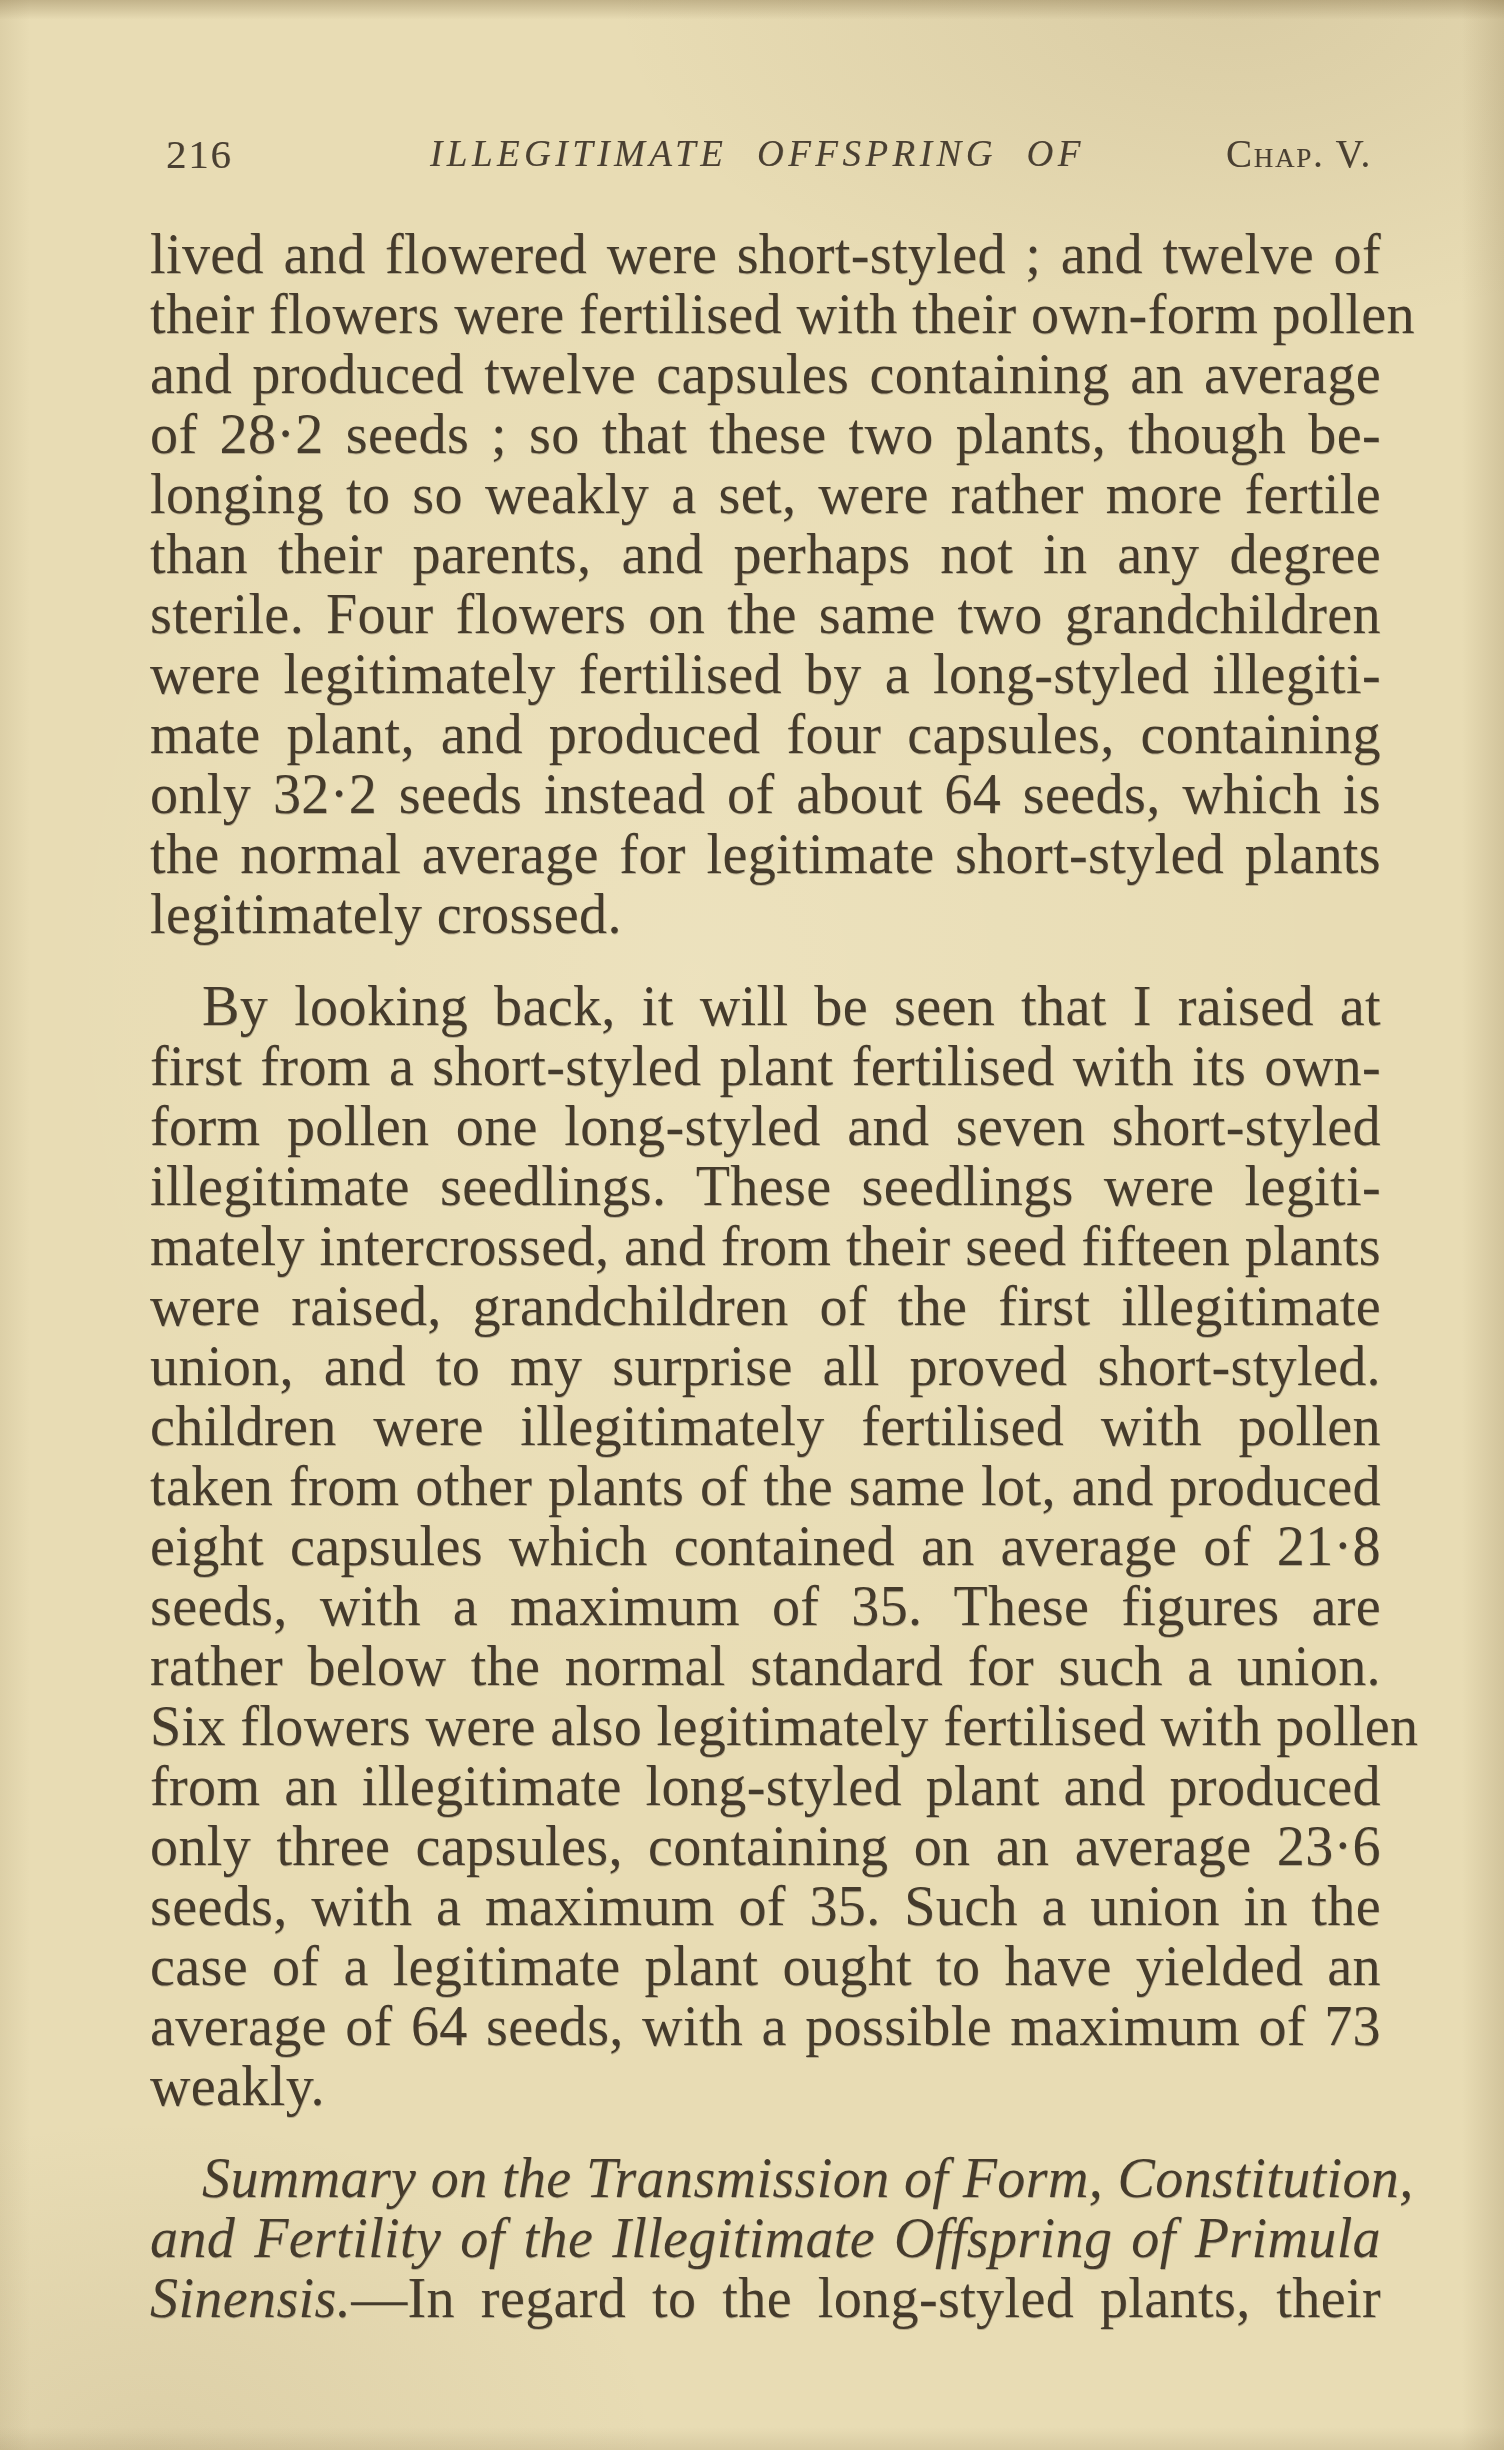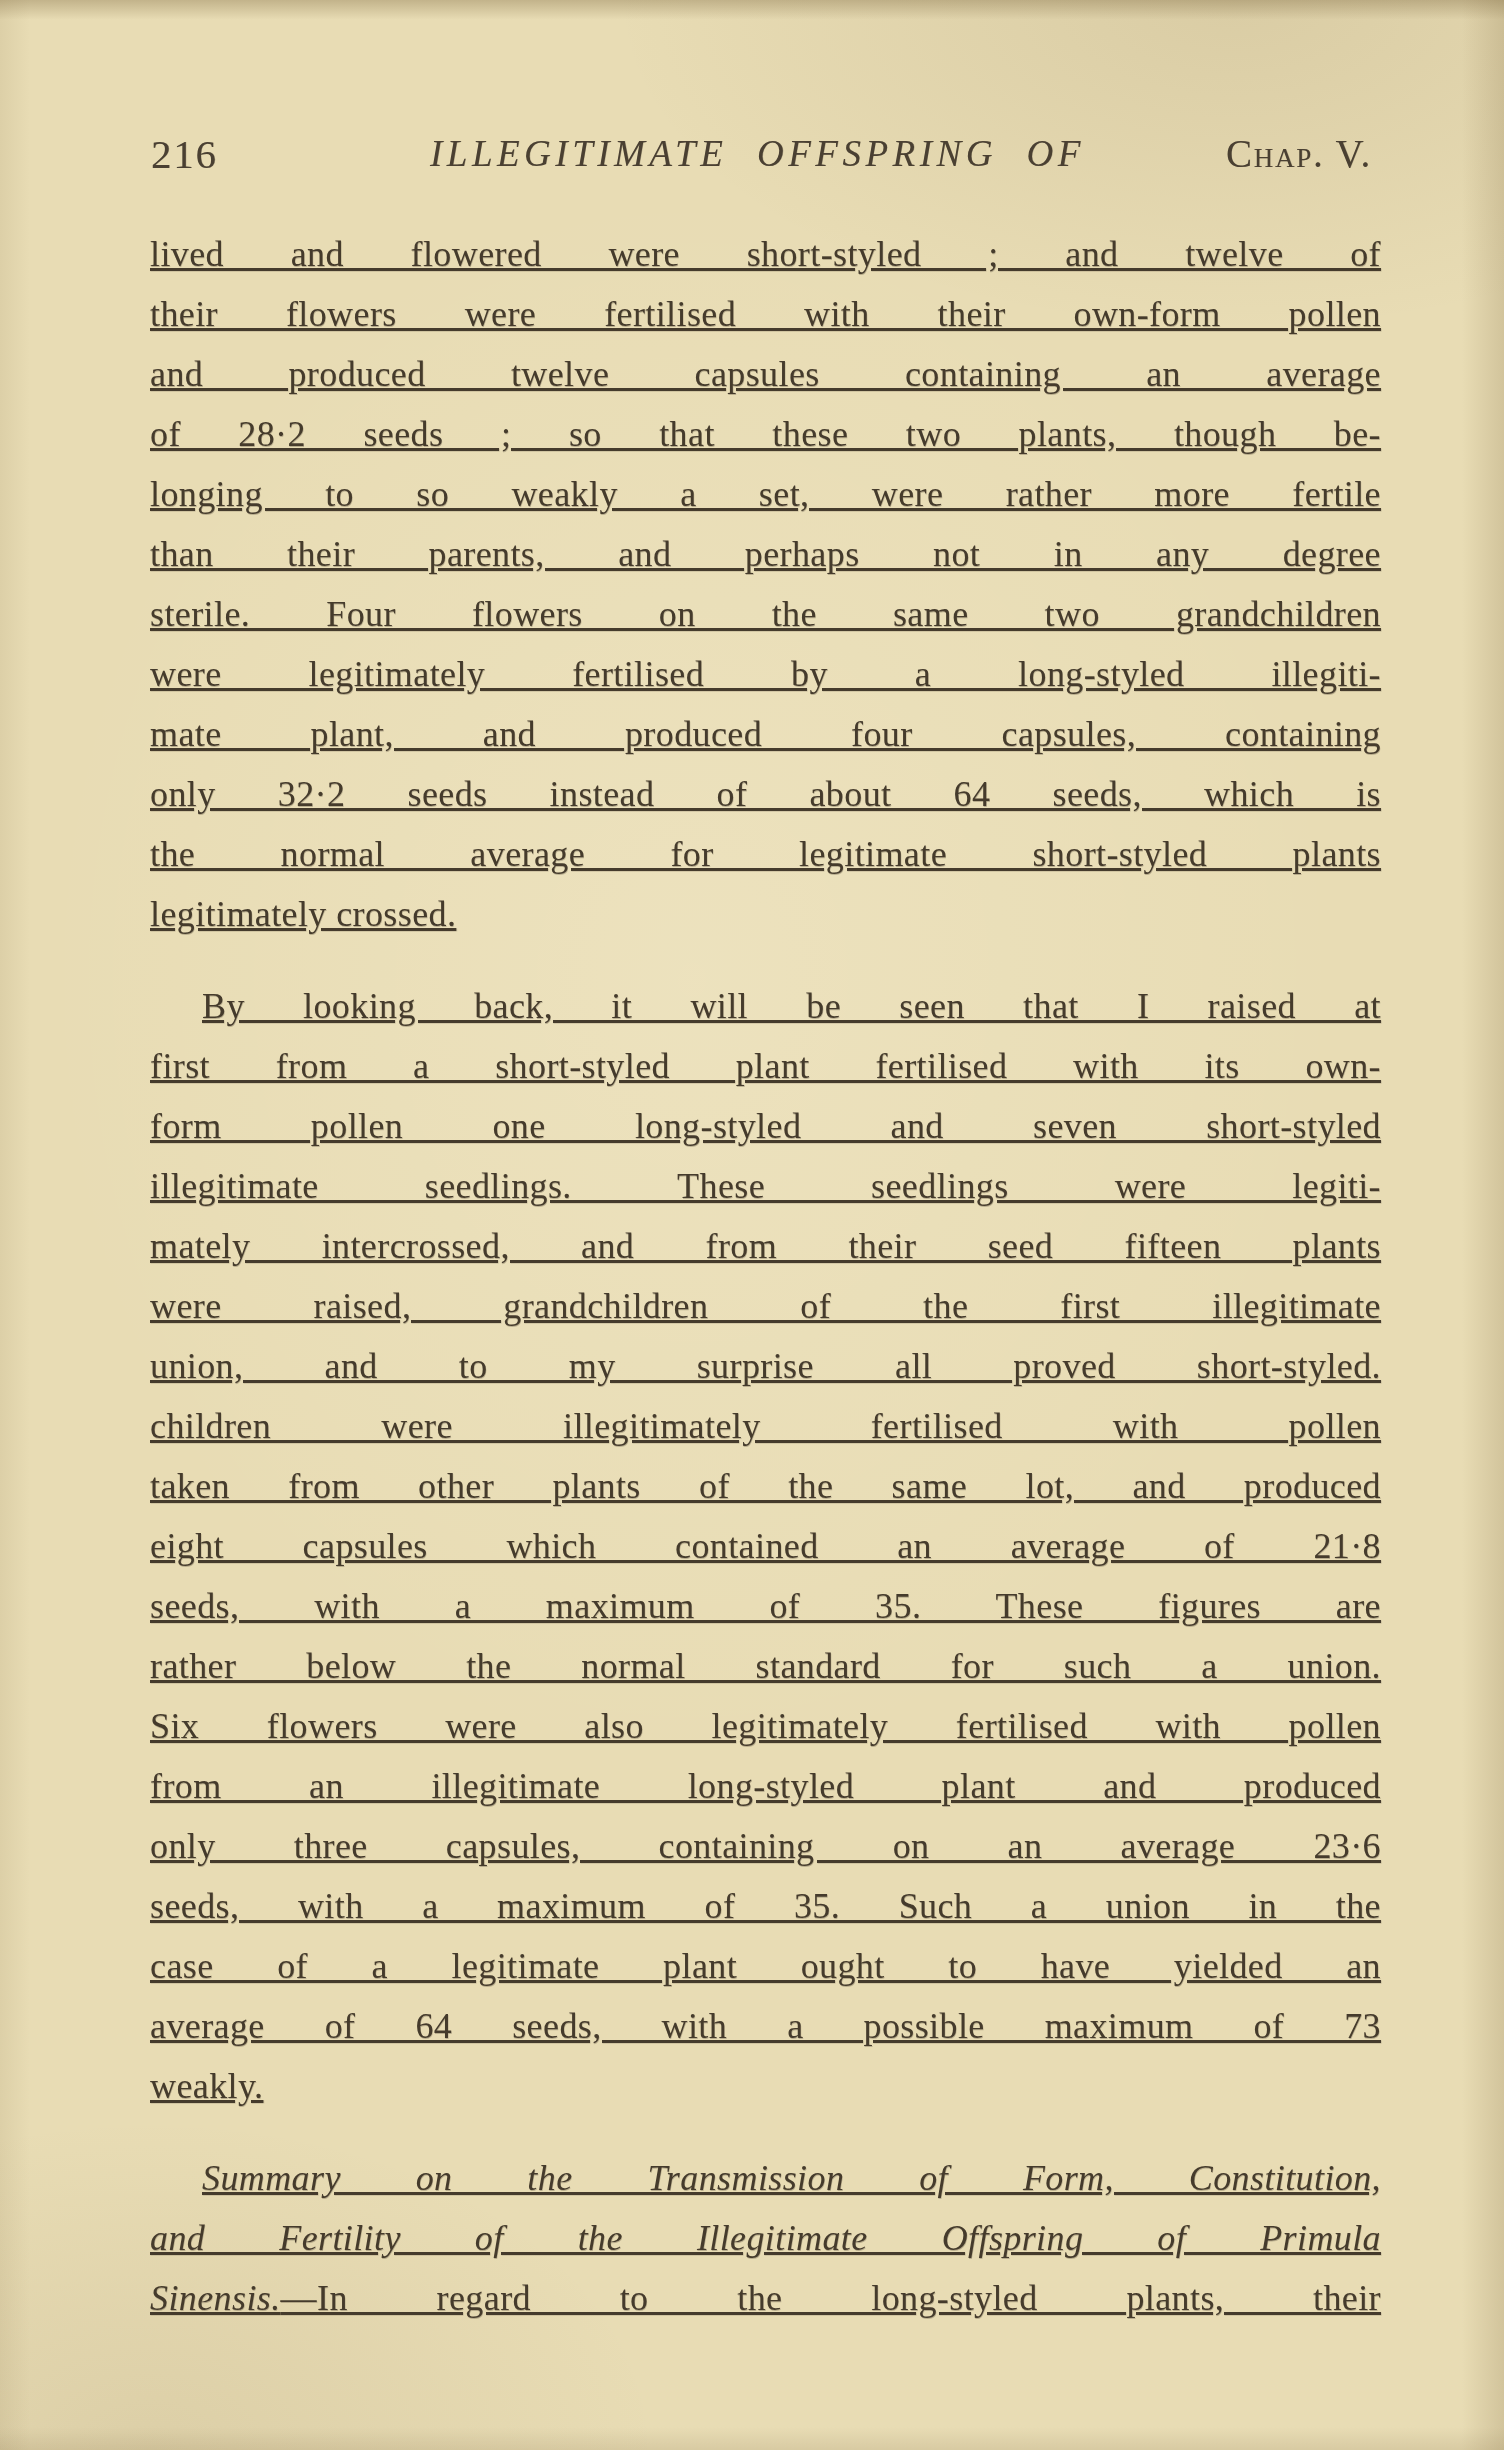--- a/index.html
+++ b/index.html
@@ -32,21 +32,21 @@
     left: 150px;
     top: 127px;
     width: 1231px;
     height: 54px;
     font-size: 41px;
     line-height: 54px;
     color: #4a4032;
   }
   .page-number {
     position: absolute;
-    left: 1px;
+    left: 16px;
     top: 0;
     letter-spacing: 1.8px;
     text-shadow: 0.4px 0.4px 0 rgba(60,50,35,0.3);
   }
   .head-title {
     position: absolute;
     left: 0;
     right: 16px;
     top: 0;
     text-align: center;
@@ -68,27 +68,26 @@
   }
   .text-block {
     position: absolute;
     left: 150px;
     top: 224px;
     width: 1231px;
   }
   .line {
     height: 60px;
     line-height: 60px;
-    font-size: 36px;
+    font-size: 56px;
     letter-spacing: 0.4px;
     text-align: justify;
     text-align-last: justify;
     white-space: nowrap;
     text-shadow: 0.5px 0.5px 0 rgba(62,52,36,0.28);
-    text-decoration: underline;
   }
   .line.para-end {
     text-align-last: left;
   }
   .line.indent {
     text-indent: 52px;
     margin-top: 32px;
   }
   .line span.italic {
     font-style: italic;

